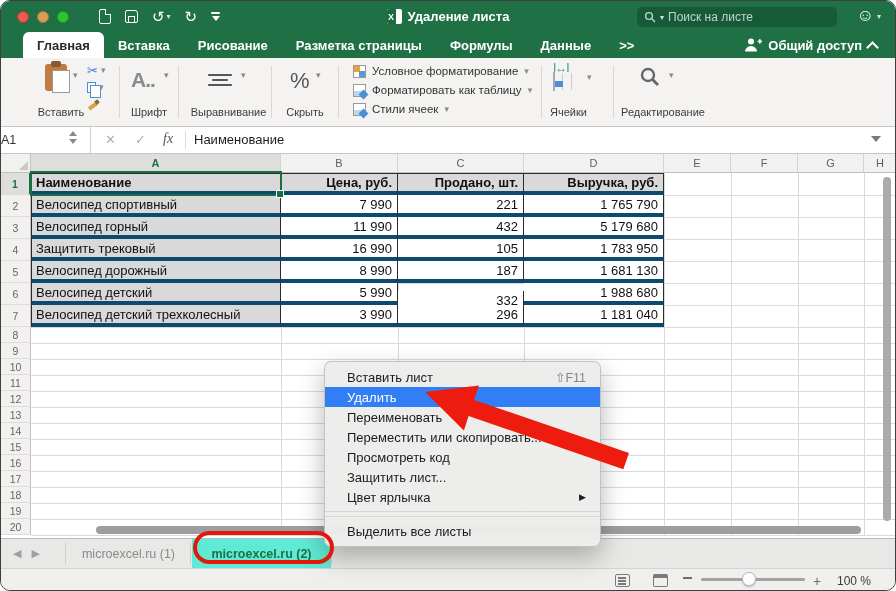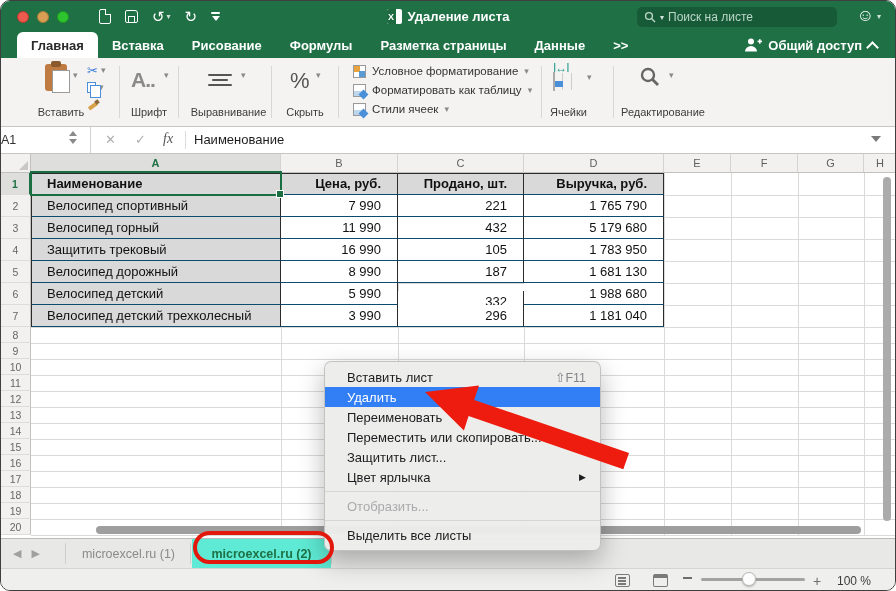--- a/index.html
+++ b/index.html
@@ -28,21 +28,21 @@
   .titlegrp{position:absolute;left:0;top:0;width:100%;height:31px;display:flex;align-items:center;justify-content:center;gap:6px;pointer-events:none}
   .xlicon{width:15px;height:15px;background:#fff;border-radius:2px;position:relative}
   .xlicon:after{content:"X";position:absolute;left:0;top:0;width:9px;height:15px;background:#1d6a40;color:#fff;font-size:9px;font-weight:bold;display:flex;align-items:center;justify-content:center;border-radius:2px 0 0 2px}
   .titletext{color:#fff;font-size:13px;font-weight:bold}
   .searchbox{position:absolute;left:636px;top:6px;width:200px;height:20px;background:#175a38;border-radius:5px;display:flex;align-items:center;padding:0 7px;gap:4px}
   .searchbox .ph{color:#bcd6c8;font-size:12px}
   .smiley{position:absolute;right:14px;top:5px;color:#fff;font-size:17px;display:flex;align-items:center;gap:3px}
 
   
   .tabrow{position:absolute;left:0;top:31px;width:100%;height:26px;background:#1f7145;display:flex;align-items:flex-end}
-  .rtabs{display:flex;align-items:flex-end;height:26px;padding-left:16px}
+  .rtabs{display:flex;align-items:flex-end;height:26px;padding-left:22px}
   .rtab{height:26px;display:flex;align-items:center;padding:0 14px;color:#fff;font-size:13px;font-weight:bold;white-space:nowrap}
   .rtab.active{background:#fff;color:#2b2b2b;border-radius:6px 6px 0 0}
   .share{position:absolute;right:18px;top:0;height:26px;display:flex;align-items:center;gap:6px;color:#fff;font-size:13px;font-weight:bold}
   .chev-up{width:9px;height:9px;border-left:2px solid #fff;border-top:2px solid #fff;transform:rotate(45deg);margin-top:4px}
 
   
   .ribbon{position:absolute;left:0;top:57px;width:100%;height:69px;background:#f4f3f1;border-bottom:1px solid #c7c6c4}
   .rsep{position:absolute;top:8px;height:52px;width:1px;background:#d8d7d5}
   .grouplabel{position:absolute;font-size:11px;color:#3d3d3d;text-align:center}
   .clipboard{position:absolute;left:44px;top:6px;width:22px;height:27px;background:#c07b43;border-radius:3px}
@@ -93,21 +93,21 @@
 
   
   .colhead{position:absolute;top:153px;height:19px;background:#f2f1ef;border-right:1px solid #d4d3d1;border-bottom:1px solid #c2c1bf;display:flex;align-items:center;justify-content:center;font-size:11px;color:#5f5f5f}
   .colhead.sel{background:#dededc;color:#1f7145;font-weight:bold;border-bottom:2px solid #1f7145}
   .corner{position:absolute;left:0;top:153px;width:30px;height:19px;background:#f2f1ef;border-right:1px solid #c2c1bf;border-bottom:1px solid #c2c1bf}
   .corner:after{content:"";position:absolute;right:2px;bottom:2px;width:0;height:0;border-left:9px solid transparent;border-bottom:9px solid #c9c8c6}
   .rowhead{position:absolute;left:0;width:30px;background:#f2f1ef;border-right:1px solid #c2c1bf;border-bottom:1px solid #dddcda;display:flex;align-items:center;justify-content:center;font-size:10.5px;color:#666}
   .rowhead.sel{background:#dededc;color:#1f7145;font-weight:bold;border-right:2px solid #1f7145}
   .vline{position:absolute;top:172px;height:362px;width:1px;background:#dadad8}
   .hline{position:absolute;left:30px;width:866px;height:1px;background:#dadad8}
-  .cell{position:absolute;display:flex;align-items:center;font-size:13px;color:#111;background:#fff;border-right:1px solid #2b2b2b;border-bottom:1px solid #0c4a6e;padding:0 16px;white-space:nowrap;overflow:hidden}
+  .cell{position:absolute;display:flex;align-items:center;font-size:13px;color:#111;background:#fff;border-right:1px solid #2b2b2b;border-bottom:4px solid #0c4a6e;padding:0 5px;white-space:nowrap;overflow:hidden}
   .cell.hdr{background:#d9d9d9;font-weight:bold}
   .cell.acol{background:#d9d9d9}
   .cell.num{justify-content:flex-end}
   .tableframe{position:absolute;left:30px;top:172px;width:633px;height:154px;border-left:1px solid #2b2b2b;border-top:1px solid #2b2b2b;pointer-events:none}
   .selbox{position:absolute;left:29px;top:170px;width:252px;height:25px;border:2px solid #1a6f42;pointer-events:none}
   .selbox:after{content:"";position:absolute;right:-4px;bottom:-4px;width:6px;height:6px;background:#1a6f42;border:1px solid #fff}
   .hscroll{position:absolute;left:95px;top:525px;width:765px;height:8px;background:#9e9e9e;border-radius:4px}
   .vscroll{position:absolute;left:882px;top:176px;width:8px;height:344px;background:#ababab;border-radius:4px}
 
   
@@ -190,22 +190,22 @@
       <span>☺</span>
       <span class="mini-caret">▾</span>
     </div>
   </div>
 
   <div class="tabrow">
     <div class="rtabs">
         <div class="rtab active">Главная</div>
         <div class="rtab">Вставка</div>
         <div class="rtab">Рисование</div>
+        <div class="rtab">Разметка страницы</div>
         <div class="rtab">Формулы</div>
-        <div class="rtab">Разметка страницы</div>
         <div class="rtab">Данные</div>
         <div class="rtab">&gt;&gt;</div>
       </div>
     <div class="share">
       <svg width="18" height="14" viewBox="0 0 18 14">
           <circle cx="7" cy="3.6" r="3" fill="#fff"></circle>
           <path d="M1,13.5 a6,5.4 0 0 1 12,0 z" fill="#fff"></path>
           <rect x="13.6" y="2.6" width="4.4" height="1.6" fill="#fff"></rect>
           <rect x="15" y="1.2" width="1.6" height="4.4" fill="#fff"></rect>
         </svg>
@@ -439,30 +439,30 @@
       <div class="mi hl">
         <span>Удалить</span>
       </div>
       <div class="mi">
         <span>Переименовать</span>
       </div>
       <div class="mi">
         <span>Переместить или скопировать...</span>
       </div>
       <div class="mi">
+        <span>Просмотреть код</span>
+      </div>
+      <div class="mi">
         <span>Защитить лист...</span>
       </div>
       <div class="mi">
         <span>Цвет ярлычка</span>
         <span class="sub">▶</span>
       </div>
       <div class="msep"></div>
-      <div class="mi dis">
-        <span>Отобразить...</span>
-      </div>
       <div class="msep"></div>
       <div class="mi">
         <span>Выделить все листы</span>
       </div>
     </div>
 
   <div class="redoval"></div>
   <svg class="redarrow" width="896" height="591" viewBox="0 0 896 591">
     <polygon points="424,391 478,384.5 473.2,398.9 628,452 622.3,468.2 467.6,415 462.9,429.5" fill="#ed1c0e"></polygon>
   </svg>

